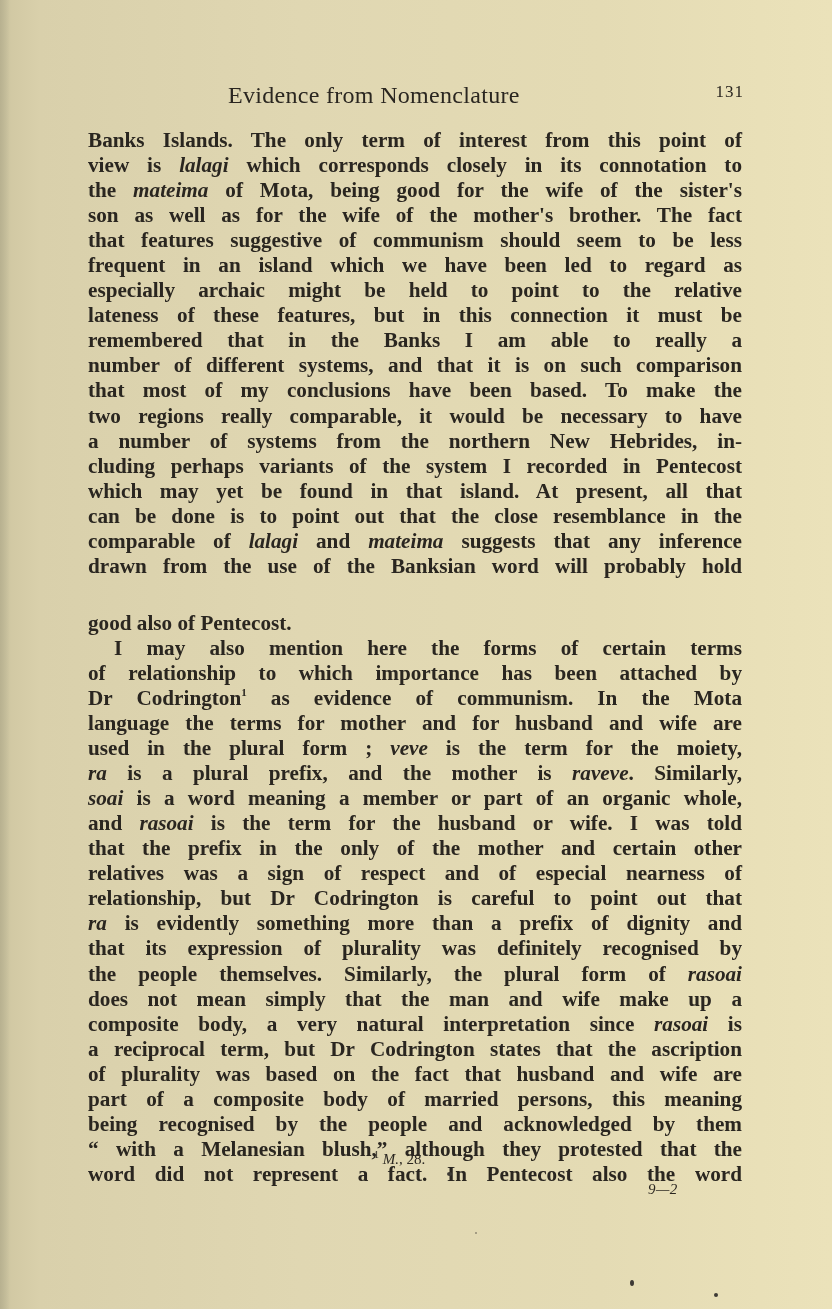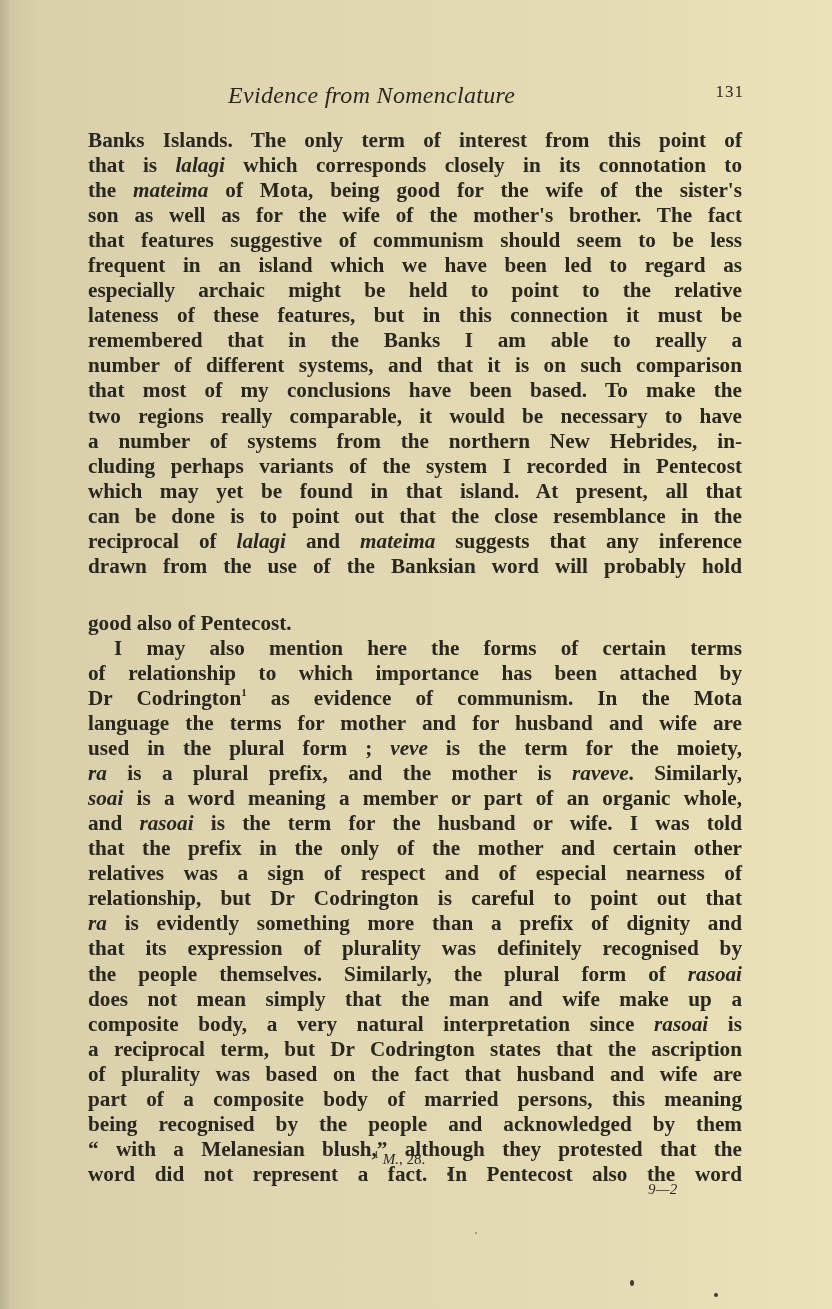--- a/index.html
+++ b/index.html
@@ -12,21 +12,21 @@
   }
   .spine-shadow {
     position: absolute; left: 0; top: 0; width: 10px; height: 1309px;
     background: linear-gradient(90deg, #b8b190, rgba(200,193,160,0));
   }
   .running-head {
     position: absolute; top: 82px; left: 228px; width: 516px; height: 30px;
   }
   .running-title {
     position: absolute; left: 0; top: 0;
-    font-style: italic; font-size: 24px; letter-spacing: 0.3px;
+    font-size: 24px; letter-spacing: 0.3px;
   }
   .page-number {
     position: absolute; right: 0; top: 0;
     font-size: 17px; letter-spacing: 1px;
   }
   .body-text {
     position: absolute; left: 88px; top: 128px; width: 654px;
     font-size: 21.2px; line-height: 25.05px; font-weight: bold;
   }
   .line {
@@ -55,36 +55,36 @@
 
 <div class="spine-shadow"></div>
 
 <div class="running-head">
   <span class="running-title">Evidence from Nomenclature</span>
   <span class="page-number">131</span>
 </div>
 
 <div class="body-text" id="body-text">
     <span class="line"><span>Banks Islands.  The only term of interest from this point of</span></span>
-    <span class="line"><span>that is </span><i>lalagi</i><span> which corresponds closely in its connotation to</span></span>
+    <span class="line"><span>view is </span><i>lalagi</i><span> which corresponds closely in its connotation to</span></span>
     <span class="line"><span>the </span><i>mateima</i><span> of Mota, being good for the wife of the sister's</span></span>
     <span class="line"><span>son as well as for the wife of the mother's brother.  The fact</span></span>
     <span class="line"><span>that features suggestive of communism should seem to be less</span></span>
     <span class="line"><span>frequent in an island which we have been led to regard as</span></span>
     <span class="line"><span>especially archaic might be held to point to the relative</span></span>
     <span class="line"><span>lateness of these features, but in this connection it must be</span></span>
     <span class="line"><span>remembered that in the Banks I am able to really a</span></span>
     <span class="line"><span>number of different systems, and that it is on such comparison</span></span>
     <span class="line"><span>that most of my conclusions have been based.  To make the</span></span>
     <span class="line"><span>two regions really comparable, it would be necessary to have</span></span>
     <span class="line"><span>a number of systems from the northern New Hebrides, in-</span></span>
     <span class="line"><span>cluding perhaps variants of the system I recorded in Pentecost</span></span>
     <span class="line"><span>which may yet be found in that island.  At present, all that</span></span>
     <span class="line"><span>can be done is to point out that the close resemblance in the</span></span>
-    <span class="line"><span>reciprocal of </span><i>lalagi</i><span> and </span><i>mateima</i><span> suggests that any inference</span></span>
+    <span class="line"><span>comparable of </span><i>lalagi</i><span> and </span><i>mateima</i><span> suggests that any inference</span></span>
     <span class="line"><span>drawn from the use of the Banksian word will probably hold</span></span>
     <span class="line last"><span>good also of Pentecost.</span></span>
     <span class="line indent"><span>I may also mention here the forms of certain terms</span></span>
     <span class="line"><span>of relationship to which importance has been attached by</span></span>
     <span class="line"><span>Dr Codrington</span><sup>1</sup><span> as evidence of communism.  In the Mota</span></span>
     <span class="line"><span>language the terms for mother and for husband and wife are</span></span>
     <span class="line"><span>used in the plural form ; </span><i>veve</i><span> is the term for the moiety,</span></span>
     <span class="line"><i>ra</i><span> is a plural prefix, and the mother is </span><i>raveve</i><span>.  Similarly,</span></span>
     <span class="line"><i>soai</i><span> is a word meaning a member or part of an organic whole,</span></span>
     <span class="line"><span>and </span><i>rasoai</i><span> is the term for the husband or wife.  I was told</span></span>

